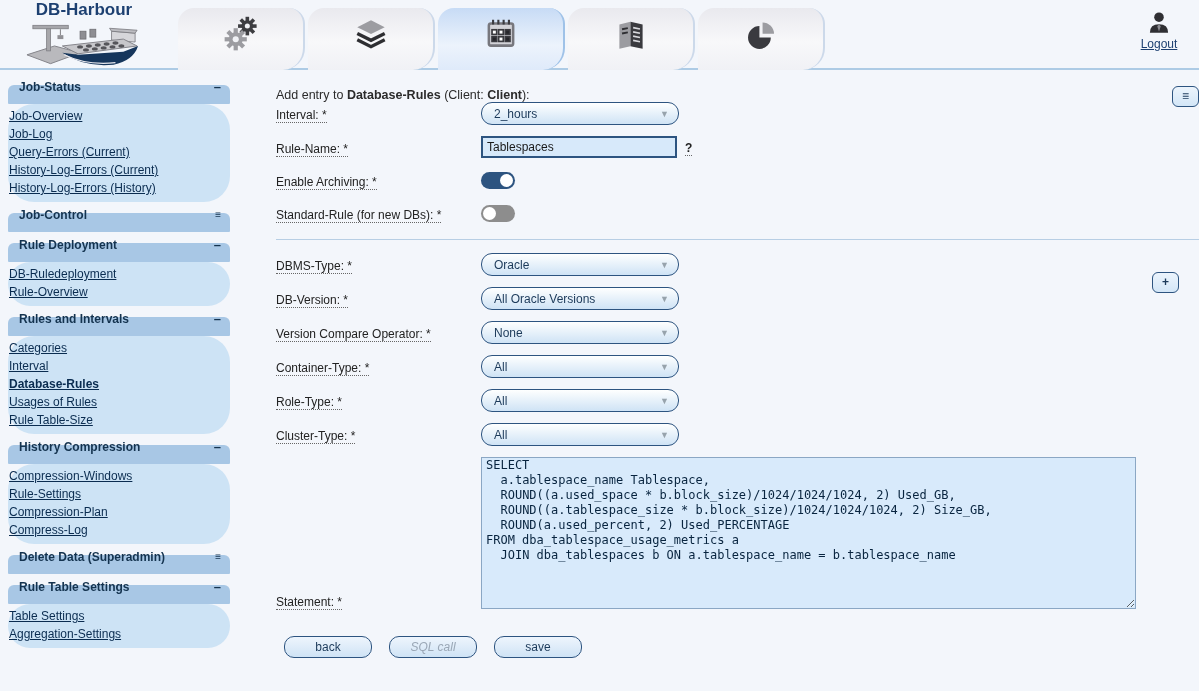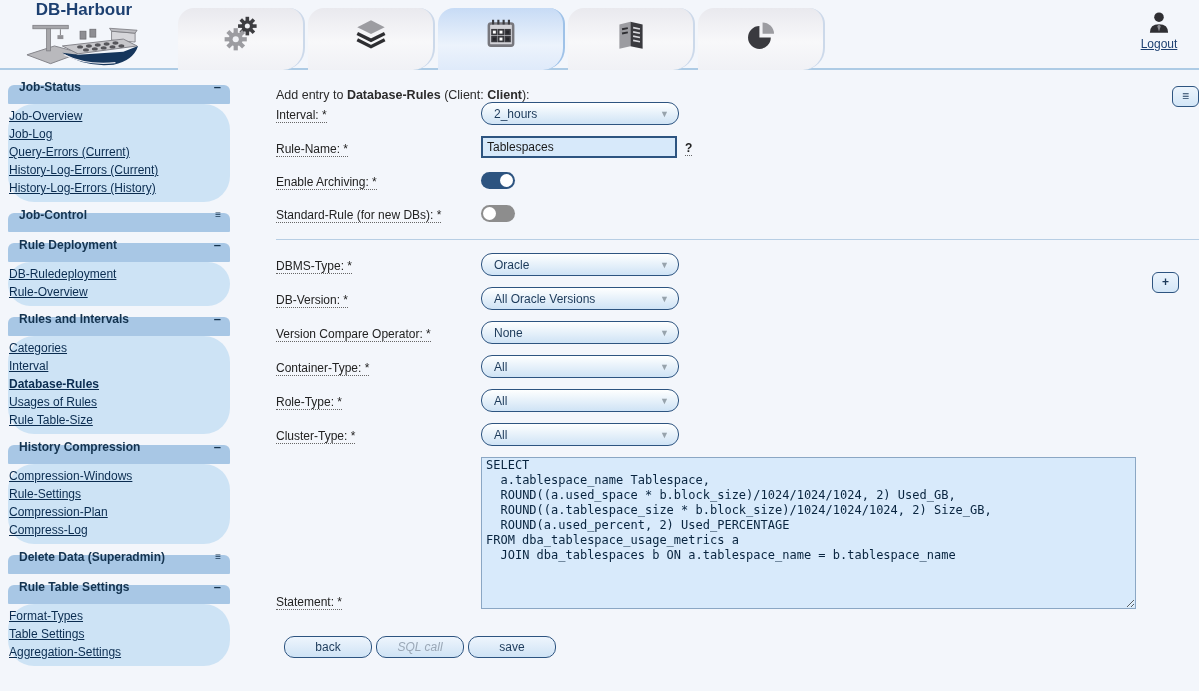--- a/index.html
+++ b/index.html
@@ -80,21 +80,21 @@
                   background:#fff; }
   .toggle.on  .knob { right:2px; }
   .toggle.off .knob { left:2px; }
 
   .divider { border:none; border-top:1px solid #b7cee4; margin:15px 0 13px; }
 
   textarea.stmt { width:655px; height:152px; border:1px solid #8ba7c4; background:#d8eafb;
                   font-family:"DejaVu Sans Mono", monospace; font-size:12px; line-height:15px;
                   color:#08243f; padding:0 4px; resize:both; }
 
-  .btn-row { margin-top:27px; display:flex; gap:4px;padding-left:8px; }
+  .btn-row { margin-top:27px; display:flex; gap:17px;padding-left:8px; }
   .btn { width:88px; height:22px; border:1.5px solid #2d5480; border-radius:10px;
          background:linear-gradient(#eef5fd,#cfe3f5); font-size:12px; color:#1c3a5a;
          display:flex; align-items:center; justify-content:center; cursor:pointer;
          font-family:inherit; }
   .btn.disabled { color:#9aa7b6;font-style:italic; }
 </style>
 </head>
 <body>
 
 <div class="header">
@@ -275,21 +275,20 @@
         <span class="t">Delete Data (Superadmin)</span>
         <span class="c bars">≡</span>
       </div>
     </div>
     <div class="side-section">
       <div class="side-header">
         <span class="t">Rule Table Settings</span>
         <span class="c minus">–</span>
       </div>
       <div class="side-items">
-        <a>Format-Types</a>
         <a>Table Settings</a>
         <a>Aggregation-Settings</a>
       </div>
     </div>
   </div>
 
 <div class="main">
   <div class="main-title">
     <span>Add entry to </span><b>Database-Rules</b><span> (Client: </span><b>Client</b><span>):</span>
   </div>

